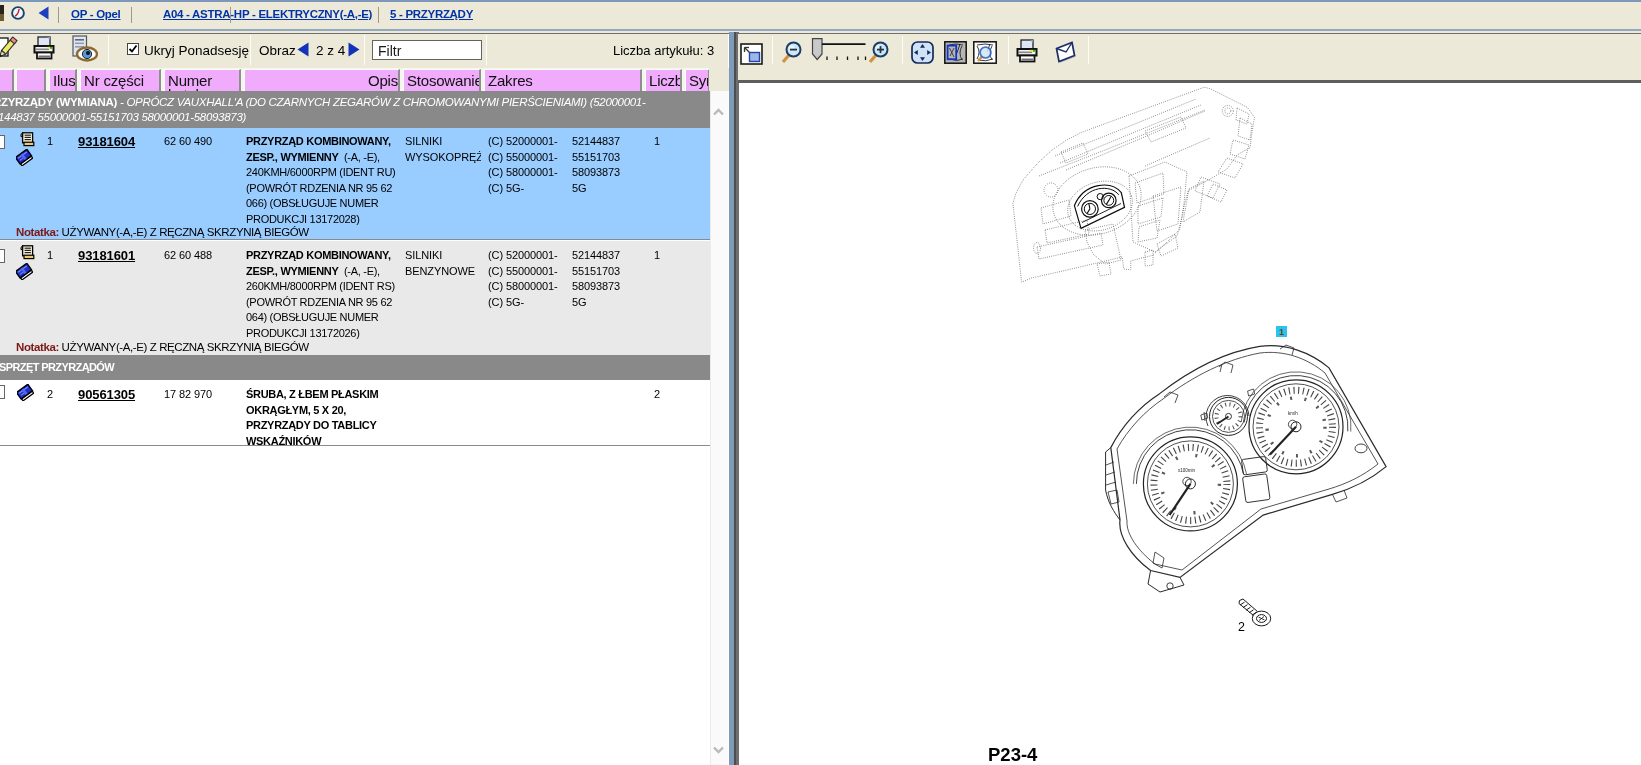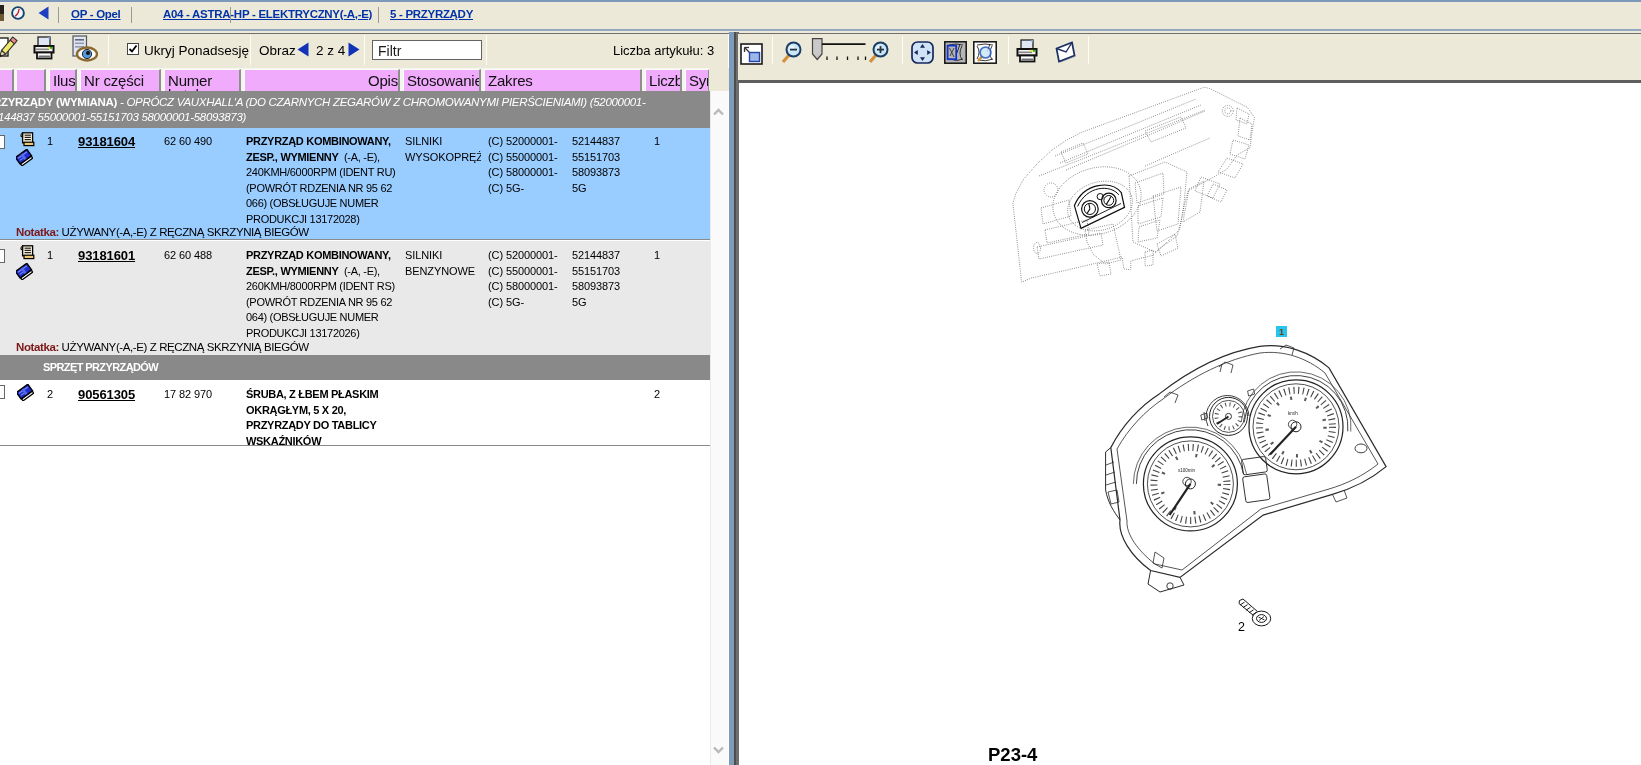--- a/index.html
+++ b/index.html
@@ -173,21 +173,21 @@
   <div class="cell" style="left:78px;top:247.5px;font-size:13px;font-weight:bold;text-decoration:underline;">93181601</div>
   <div class="cell" style="left:164px;top:248px;">62 60 488</div>
   <div class="cell opis" style="left:246px;top:248px;"><b>PRZYRZĄD KOMBINOWANY,</b><br><b>ZESP., WYMIENNY</b>&nbsp; (-A, -E),<br>260KMH/8000RPM (IDENT RS)<br>(POWRÓT RDZENIA NR 95 62<br>064) (OBSŁUGUJE NUMER<br>PRODUKCJI 13172026)</div>
   <div class="cell" style="left:405px;top:248px;width:76px;overflow:hidden;">SILNIKI<br>BENZYNOWE</div>
   <div class="cell" style="left:488px;top:248px;">(C) 52000001-<br>(C) 55000001-<br>(C) 58000001-<br>(C) 5G-</div>
   <div class="cell" style="left:572px;top:248px;">52144837<br>55151703<br>58093873<br>5G</div>
   <div class="cell" style="left:654px;top:248px;">1</div>
   <div class="cell nota" style="left:16px;top:339.5px;"><b style="color:#7d1818;">Notatka:</b> UŻYWANY(-A,-E) Z RĘCZNĄ SKRZYNIĄ BIEGÓW</div>
 
   <div class="band" style="top:354.5px;height:25.5px;font-size:11px;letter-spacing:-0.6px;">
-    <div class="abs" style="left:-1px;top:6px;font-weight:bold;white-space:nowrap;padding-left:44px;">SPRZĘT PRZYRZĄDÓW</div>
+    <div class="abs" style="left:-1px;top:6px;font-weight:bold;white-space:nowrap;">SPRZĘT PRZYRZĄDÓW</div>
   </div>
 
   <div class="abs" style="left:0;top:380px;width:710px;height:65.5px;background:#fff;border-bottom:1px solid #8a8a8a;"></div>
   <div class="abs" style="left:-6px;top:385px;width:11px;height:14px;background:#fff;border:1px solid #666;"></div>
   <svg class="abs" style="left:17px;top:383.5px;" width="17" height="17" viewBox="0 0 17 17">
     <g transform="rotate(-36 8.5 8.5)">
       <rect x="1.6" y="11.2" width="13.2" height="2.6" fill="#fff" stroke="#000" stroke-width="1.3"></rect>
       <rect x="1.2" y="3.2" width="14" height="8" fill="#1e2fd0" stroke="#000" stroke-width="1.4"></rect>
       <rect x="2.8" y="4.8" width="10.8" height="1.1" fill="#7e90f0"></rect>
       <rect x="6.9" y="3.9" width="2.6" height="6.6" fill="#5566e8"></rect>

